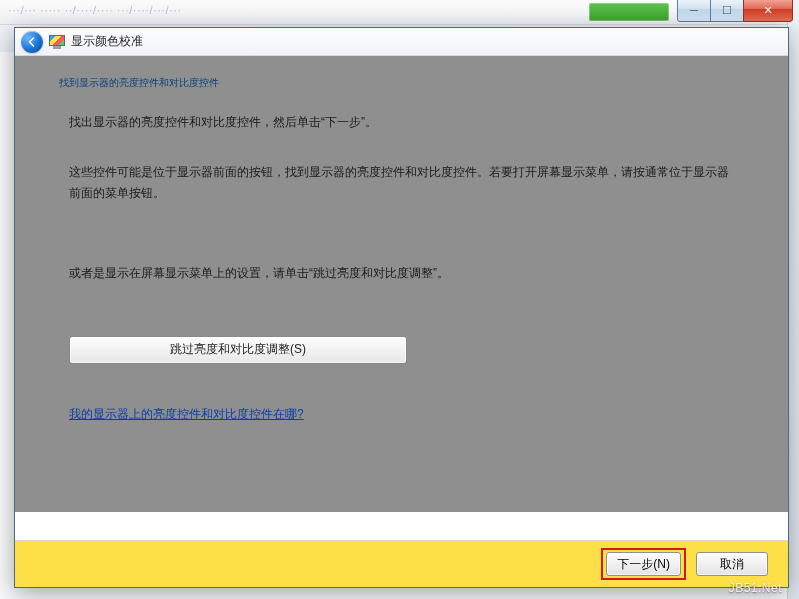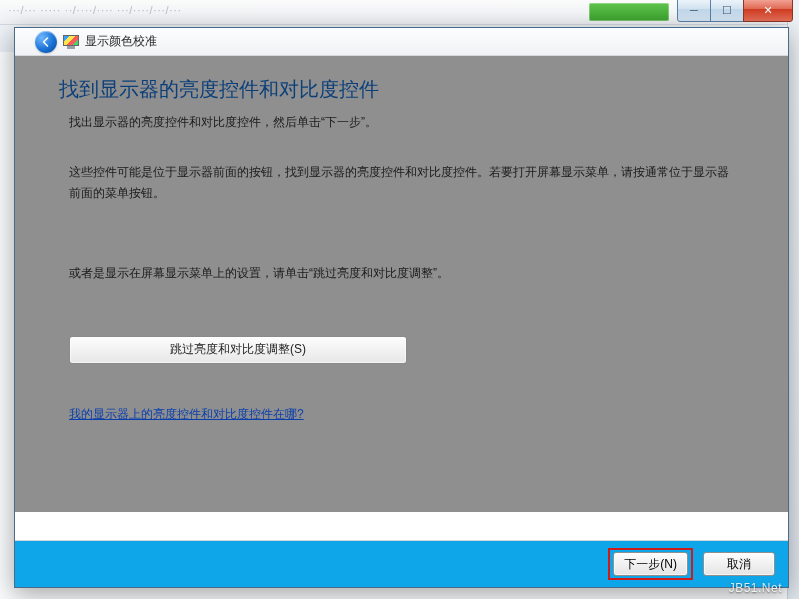--- a/index.html
+++ b/index.html
@@ -127,21 +127,21 @@
     box-shadow: 0 6px 24px rgba(0,0,0,0.35);
     display: flex;
     flex-direction: column;
   }
   .wizard-header {
     height: 27px;
     background: linear-gradient(#fdfdfe, #f0f2f5);
     border-bottom: 1px solid #d5d9df;
     display: flex;
     align-items: center;
-    padding-left: 20px;
+    padding-left: 6px;
     gap: 6px;
     font-size: 12px;
     color: #2b2b2b;
   }
   .back-circle {
     width: 22px; height: 22px;
     border-radius: 50%;
     background: radial-gradient(circle at 30% 30%, #6fb7ff, #1a72d6 55%, #0a4ea0 90%);
     display: flex;
     align-items: center;
@@ -166,21 +166,21 @@
 
   .wizard-body {
     flex: 1;
     position: relative;
     background: #8f8f8f; 
     padding: 16px 24px;
     overflow: hidden;
   }
   .body-heading {
     color: #0b3f7a;
-    font-size: 20px;
+    font-size: 10px;
     margin: 4px 0 8px 20px;
     font-weight: normal;
   }
   .grey-panel {
     position: absolute;
     left: 24px;
     right: 24px;
     top: 56px;
     bottom: 0;
     color: #1a1a1a;
@@ -211,26 +211,26 @@
     margin-top: 40px;
     margin-left: 30px;
     color: #0a3fad;
     text-decoration: underline;
     font-size: 12px;
     cursor: pointer;
   }
 
   .wizard-footer {
     height: 46px;
-    background: #0ea5e9;
+    background: #fde047;
     border-top: 1px solid #d5d9df;
     display: flex;
     align-items: center;
     justify-content: flex-end;
-    padding-right: 13px;
+    padding-right: 20px;
     gap: 10px;
     margin-top: 28px;
   }
   .footer-btn {
     min-width: 72px;
     height: 24px;
     font-size: 12px;
     background: linear-gradient(#fdfdfd, #e4e4e4);
     border: 1px solid #8f8f8f;
     border-radius: 3px;

